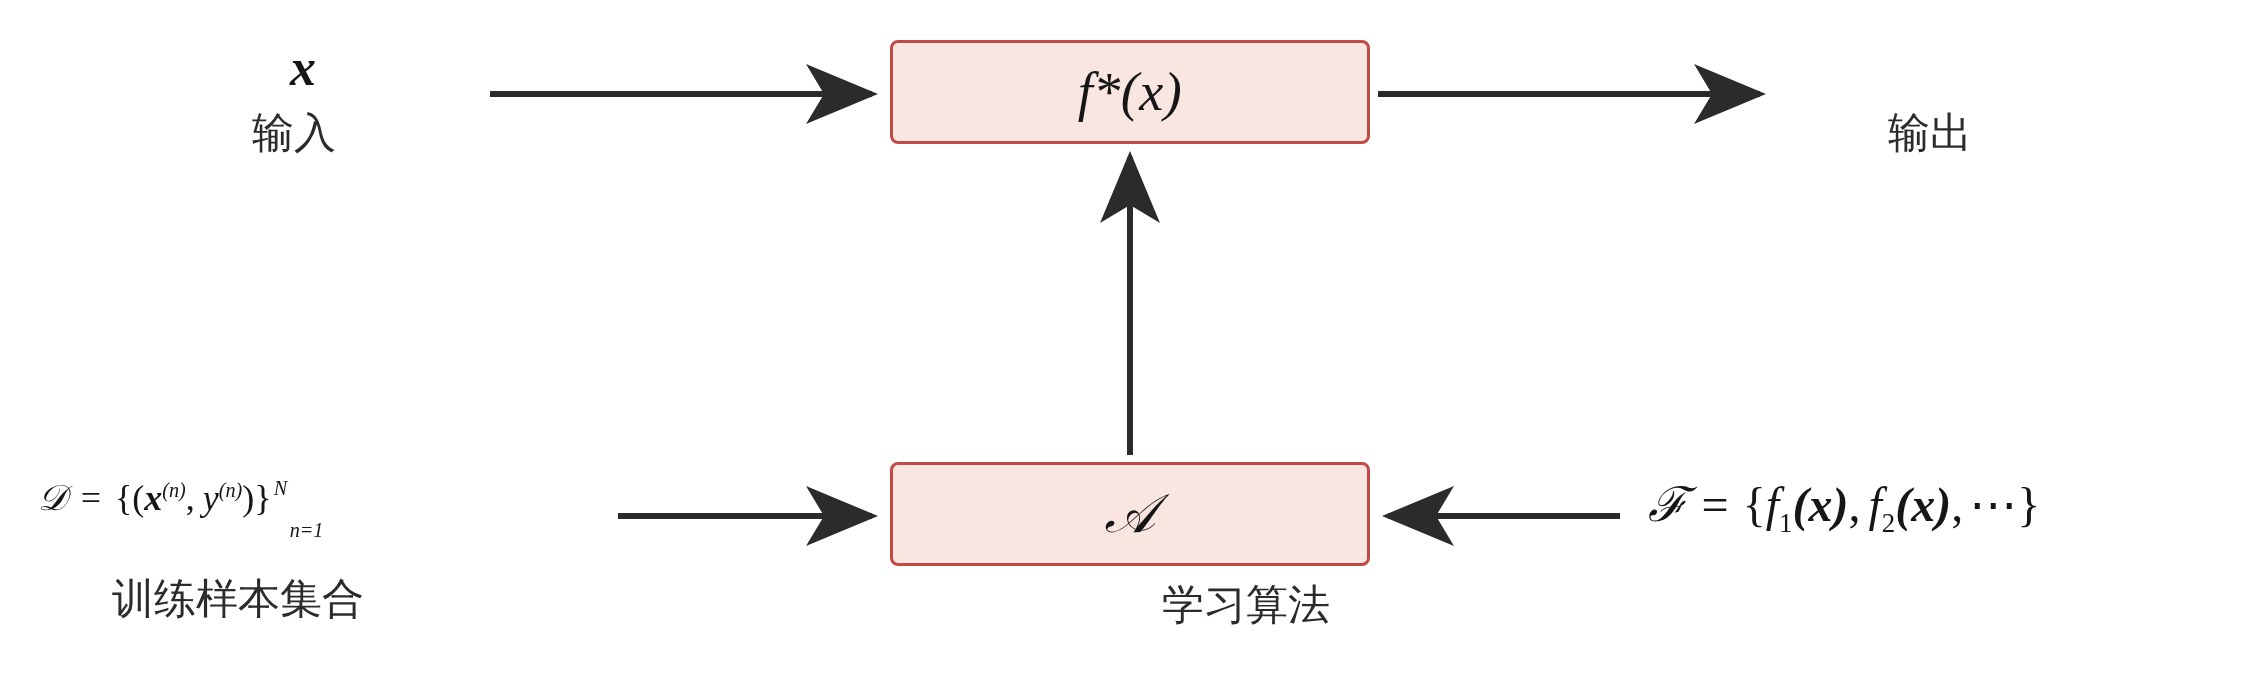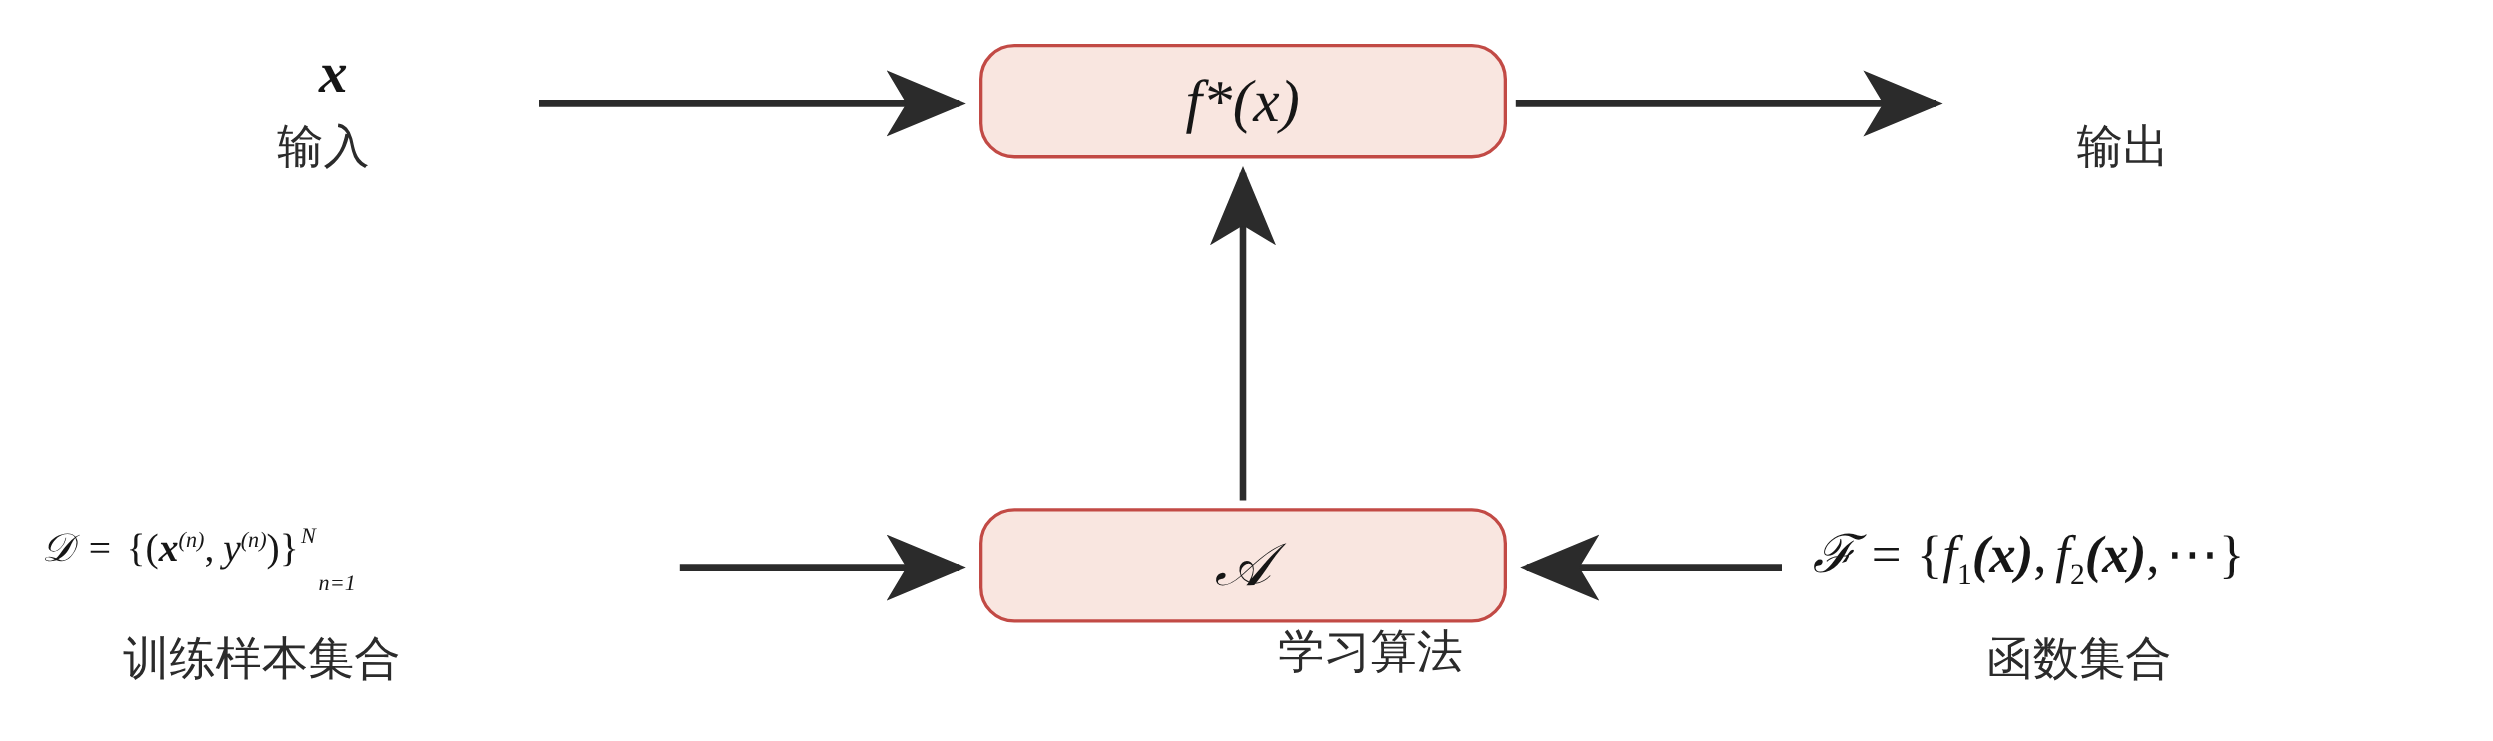--- a/index.html
+++ b/index.html
@@ -14,21 +14,21 @@
     background: #ffffff;
     overflow: hidden;
     font-family: "Liberation Serif", "DejaVu Serif", serif;
     color: #1b1b1b;
   }
 
   
   .proc-box {
     position: absolute;
     border: 3px solid #c24a45;
-    border-radius: 32px;
+    border-radius: 8px;
     background: #f9e6e0;
     box-sizing: border-box;
     display: flex;
     align-items: center;
     justify-content: center;
   }
   .proc-box .box-label {
     font-style: italic;
     color: #161616;
     line-height: 1;
@@ -72,21 +72,21 @@
   #label-input-cn     { left: 252px; top: 112px; }
 
   #label-output-math  { left: 1790px; top: 36px; font-size: 50px; }
   #label-output-cn    { left: 1888px; top: 112px; }
 
   #label-learned-cn   { left: 1192px; top: 172px; }
 
   #label-dataset-math { left: 38px;  top: 480px; font-size: 36px; }
   #label-dataset-cn   { left: 112px; top: 578px; text-align: center; }
 
-  #label-algo-cn      { left: 1162px; top: 571px; }
+  #label-algo-cn      { left: 1162px; top: 584px; }
 
   #label-fset-math    { left: 1648px; top: 480px; font-size: 48px; }
   #label-fset-cn      { left: 1806px; top: 578px; }
 
   
   .math sup, .math sub {
     font-size: 0.56em;
     font-style: italic;
   }
   .math .upr { font-style: normal; }
@@ -166,15 +166,14 @@
   <div class="cn" id="label-dataset-cn">训练样本集合</div>
 
   <div class="proc-box" id="box-learning-algorithm">
     <span class="box-label script">𝒜</span>
   </div>
   <div class="cn" id="label-algo-cn">学习算法</div>
 
   <div class="math" id="label-fset-math">
     <span class="script">ℱ</span><span class="upr" style="padding:0 14px;">=</span><span class="upr">{</span><span>f</span><sub class="upr">1</sub><span class="bold">(x)</span><span class="upr" style="padding-right:8px;">,</span><span>f</span><sub class="upr">2</sub><span class="bold">(x)</span><span class="upr" style="padding-right:6px;">,</span><span class="upr">⋯</span><span class="upr">}</span>
   </div>
-  <div class="cn" id="label-fset-cn">函数集合</div>
 
 </div>
 
 </body></html>

